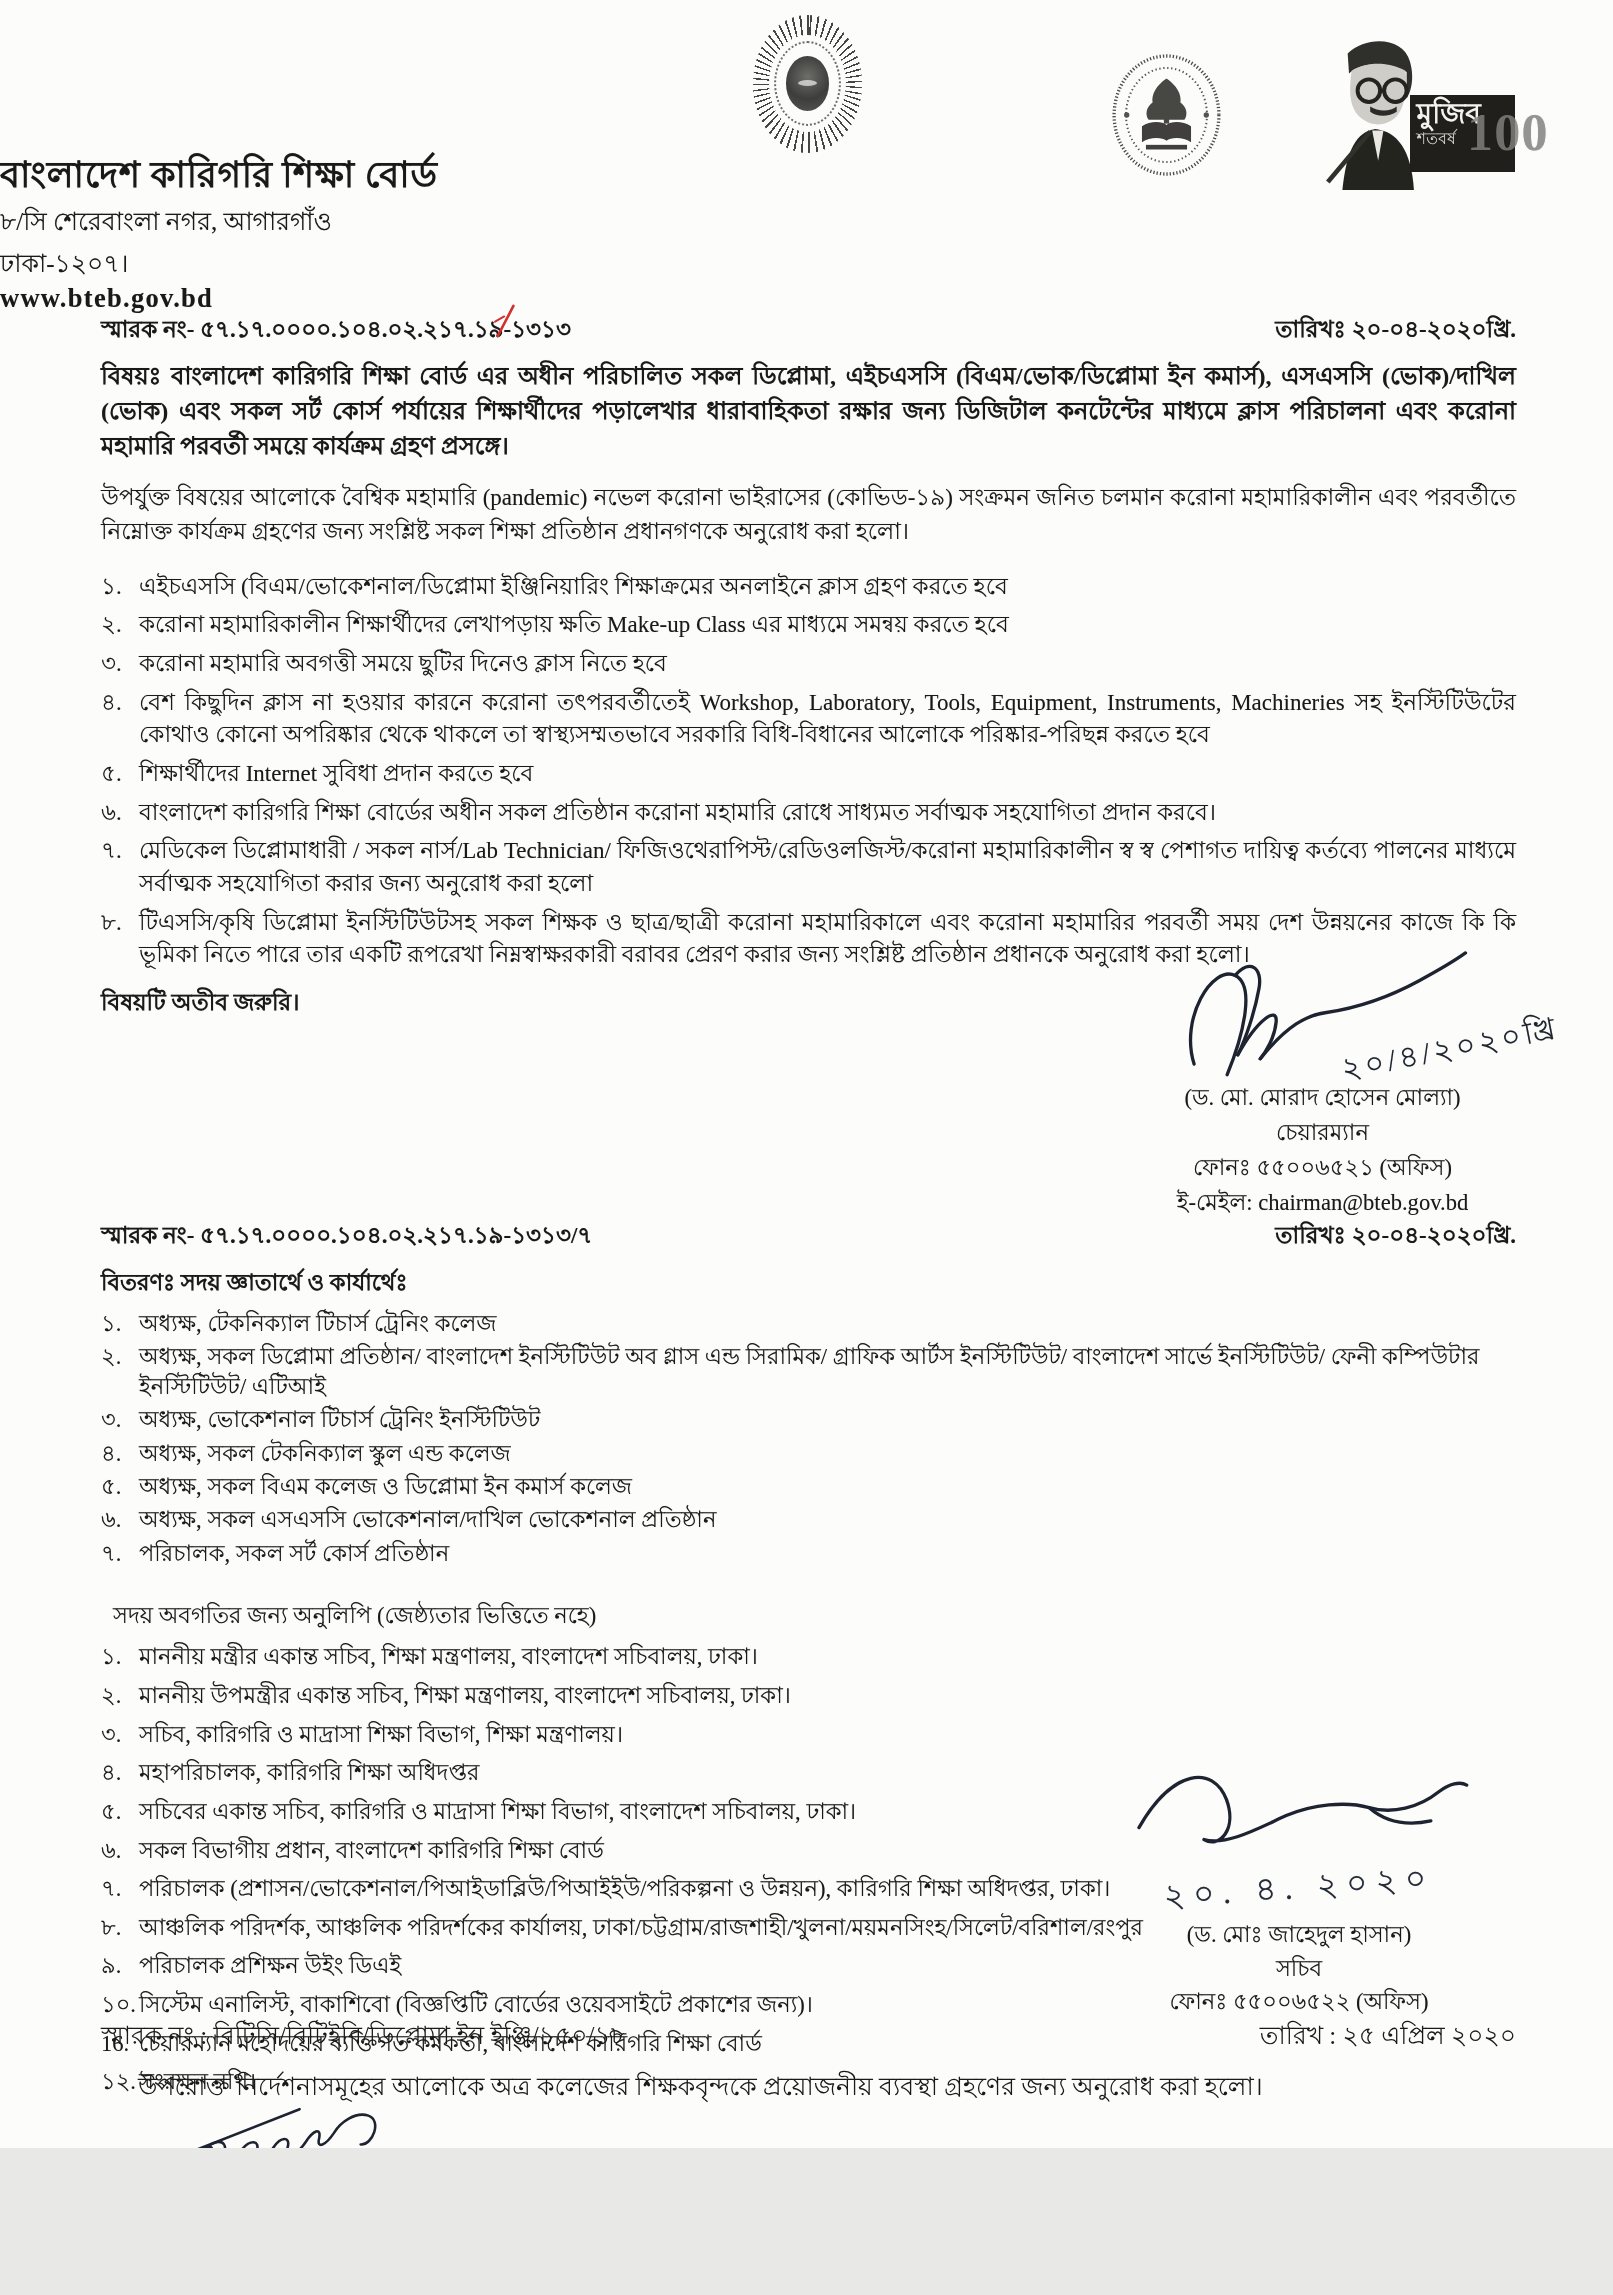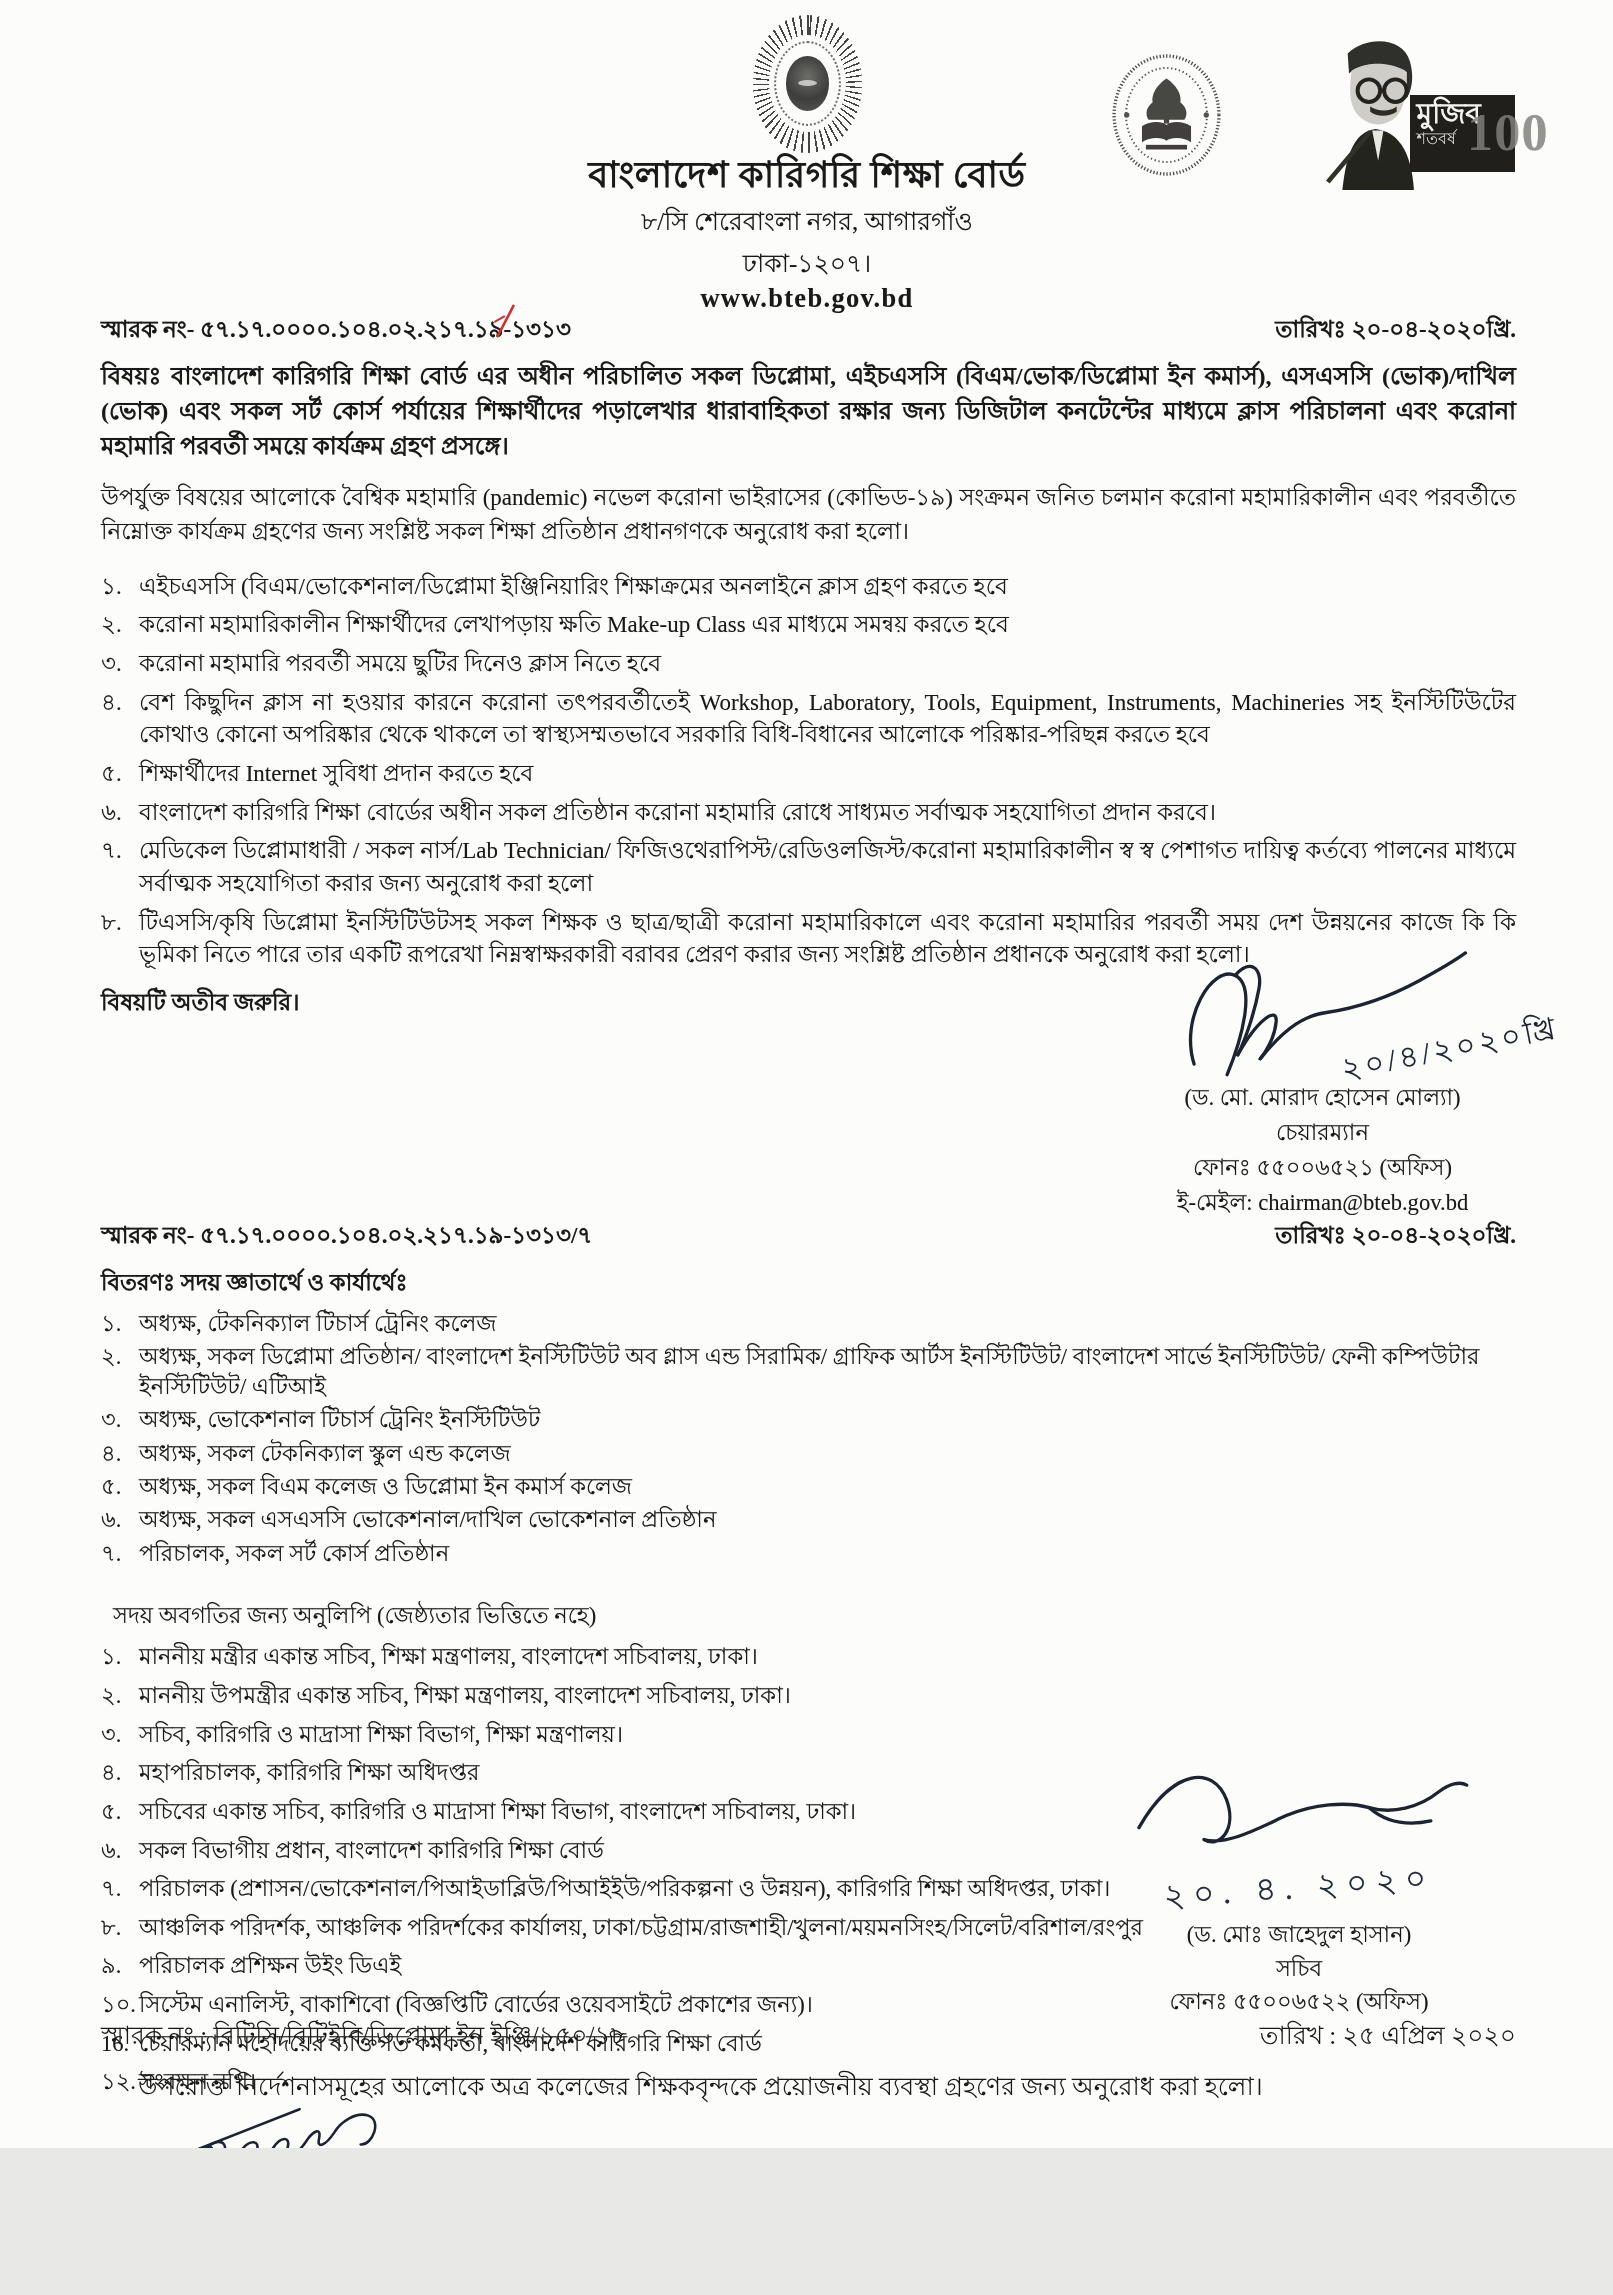--- a/index.html
+++ b/index.html
@@ -3,21 +3,21 @@
 <meta charset="utf-8">
 <style>
   html,body{margin:0;padding:0;background:#e8e8e6;}
   .page{
     position:relative;width:1614px;height:2148px;margin:0 auto;
     background:#fcfcfa;color:#191919;overflow:hidden;
     font-family:"Liberation Serif","DejaVu Serif",serif;
     text-shadow:0 0 0.7px rgba(20,20,20,.35);
   }
   
-  .hdr-line{position:absolute;left:0;width:100%;text-align:center;}
+  .hdr-line{position:absolute;left:0;width:100%;text-align:left;}
   .org-name{top:147px;font-size:36px;font-weight:700;letter-spacing:0.7px;}
   .addr1{top:202px;font-size:25px;}
   .addr2{top:244px;font-size:25px;}
   .site{top:283px;font-size:26.5px;font-weight:700;letter-spacing:1.3px;}
   
   .starburst{position:absolute;left:753px;top:14.6px;width:109px;height:138px;}
   .starburst .rays{position:absolute;inset:0;border-radius:50%;
     background:repeating-conic-gradient(from 2deg,#454543 0deg 1.7deg,rgba(0,0,0,0) 1.7deg 6.5deg);}
   .starburst .mask{position:absolute;inset:15%;background:#fcfcfa;border-radius:50%;}
   .starburst .ring{position:absolute;inset:19%;border:2px dotted #6c6c69;border-radius:50%;}
@@ -139,21 +139,21 @@
       <span>তারিখঃ ২০-০৪-২০২০খ্রি.</span>
     </div>
 
     <div class="subject">বিষয়ঃ বাংলাদেশ কারিগরি শিক্ষা বোর্ড এর অধীন পরিচালিত সকল ডিপ্লোমা, এইচএসসি (বিএম/ভোক/ডিপ্লোমা ইন কমার্স), এসএসসি (ভোক)/দাখিল (ভোক) এবং সকল সর্ট কোর্স পর্যায়ের শিক্ষার্থীদের পড়ালেখার ধারাবাহিকতা রক্ষার জন্য ডিজিটাল কনটেন্টের মাধ্যমে ক্লাস পরিচালনা এবং করোনা মহামারি পরবর্তী সময়ে কার্যক্রম গ্রহণ প্রসঙ্গে।</div>
 
     <div class="para">উপর্যুক্ত বিষয়ের আলোকে বৈশ্বিক মহামারি (pandemic) নভেল করোনা ভাইরাসের (কোভিড-১৯) সংক্রমন জনিত চলমান করোনা মহামারিকালীন এবং পরবর্তীতে নিম্নোক্ত কার্যক্রম গ্রহণের জন্য সংশ্লিষ্ট সকল শিক্ষা প্রতিষ্ঠান প্রধানগণকে অনুরোধ করা হলো।</div>
 
     <div class="list">
       <div class="li"><span class="num">১.</span><span>এইচএসসি (বিএম/ভোকেশনাল/ডিপ্লোমা ইঞ্জিনিয়ারিং শিক্ষাক্রমের অনলাইনে ক্লাস গ্রহণ করতে হবে</span></div>
       <div class="li"><span class="num">২.</span><span>করোনা মহামারিকালীন শিক্ষার্থীদের লেখাপড়ায় ক্ষতি Make-up Class এর মাধ্যমে সমন্বয় করতে হবে</span></div>
-      <div class="li"><span class="num">৩.</span><span>করোনা মহামারি পরবর্তী সময়ে ছুটির দিনেও ক্লাস নিতে হবে</span></div>
+      <div class="li"><span class="num">৩.</span><span>করোনা মহামারি অবগত্তী সময়ে ছুটির দিনেও ক্লাস নিতে হবে</span></div>
       <div class="li"><span class="num">৪.</span><span>বেশ কিছুদিন ক্লাস না হওয়ার কারনে করোনা তৎপরবর্তীতেই Workshop, Laboratory, Tools, Equipment, Instruments, Machineries সহ ইনস্টিটিউটের কোথাও কোনো অপরিষ্কার থেকে থাকলে তা স্বাস্থ্যসম্মতভাবে সরকারি বিধি-বিধানের আলোকে পরিষ্কার-পরিছন্ন করতে হবে</span></div>
       <div class="li"><span class="num">৫.</span><span>শিক্ষার্থীদের Internet সুবিধা প্রদান করতে হবে</span></div>
       <div class="li"><span class="num">৬.</span><span>বাংলাদেশ কারিগরি শিক্ষা বোর্ডের অধীন সকল প্রতিষ্ঠান করোনা মহামারি রোধে সাধ্যমত সর্বাত্মক সহযোগিতা প্রদান করবে।</span></div>
       <div class="li"><span class="num">৭.</span><span>মেডিকেল ডিপ্লোমাধারী / সকল নার্স/Lab Technician/ ফিজিওথেরাপিস্ট/রেডিওলজিস্ট/করোনা মহামারিকালীন স্ব স্ব পেশাগত দায়িত্ব কর্তব্যে পালনের মাধ্যমে সর্বাত্মক সহযোগিতা করার জন্য অনুরোধ করা হলো</span></div>
       <div class="li"><span class="num">৮.</span><span>টিএসসি/কৃষি ডিপ্লোমা ইনস্টিটিউটসহ সকল শিক্ষক ও ছাত্র/ছাত্রী করোনা মহামারিকালে এবং করোনা মহামারির পরবর্তী সময় দেশ উন্নয়নের কাজে কি কি ভূমিকা নিতে পারে তার একটি রূপরেখা নিম্নস্বাক্ষরকারী বরাবর প্রেরণ করার জন্য সংশ্লিষ্ট প্রতিষ্ঠান প্রধানকে অনুরোধ করা হলো।</span></div>
     </div>
 
     <div class="urgent">বিষয়টি অতীব জরুরি।</div>
   </div>
 

